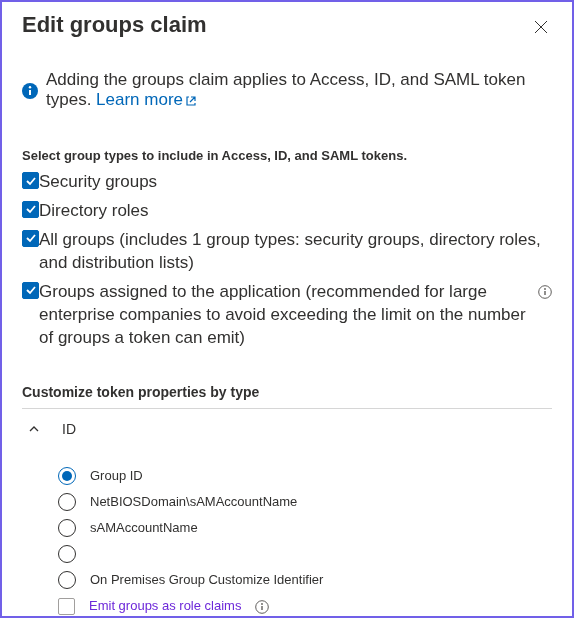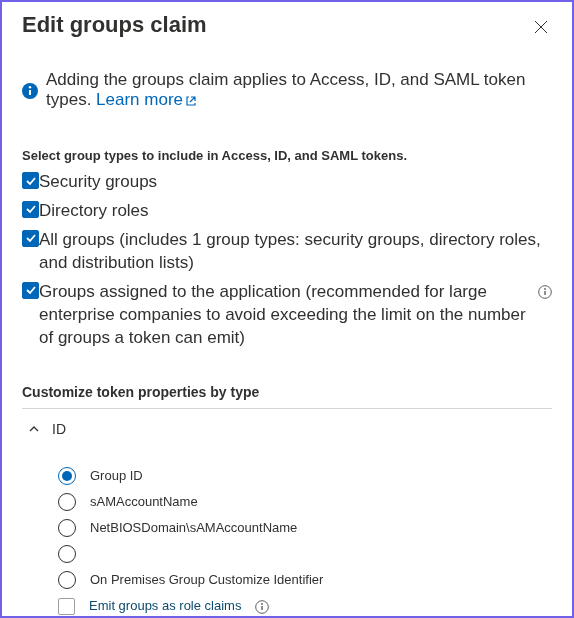--- a/index.html
+++ b/index.html
@@ -102,21 +102,21 @@
   .customize-heading {
     font-weight: 600;
     font-size: 14px;
     margin-top: 34px;
     padding-bottom: 8px;
     border-bottom: 1px solid #d6d6d6;
   }
   .acc-header {
     display: flex;
     align-items: center;
-    gap: 12px;
+    gap: 22px;
     padding: 12px 6px;
     font-size: 14px;
     border-bottom: 1px solid #d6d6d6;
     cursor: pointer;
   }
   .acc-header.no-border { border-bottom: none; }
   .chevron {
     width: 12px;
     height: 12px;
     display: flex;
@@ -152,21 +152,21 @@
     width: 10px;
     height: 10px;
     border-radius: 50%;
     background: #0067b8;
   }
   .chk.small {
     width: 17px;
     height: 17px;
     border-color: #a19f9d;
   }
-  .emit-label { color: #0c4a6e; }
+  .emit-label { color: #6d28d9; }
 </style>
 </head>
 <body>
 
 <div class="panel">
 
   <div class="header">
     <h1>Edit groups claim</h1>
     <button class="close-btn">
       <span>
@@ -250,25 +250,25 @@
       <span>ID</span>
     </div>
 
     <div class="acc-body">
       <div class="radio-row">
         <span class="radio selected"></span>
         <span>Group ID</span>
       </div>
       <div class="radio-row">
         <span class="radio"></span>
+        <span>NetBIOSDomain\sAMAccountName</span>
+      </div>
+      <div class="radio-row">
+        <span class="radio"></span>
         <span>sAMAccountName</span>
-      </div>
-      <div class="radio-row">
-        <span class="radio"></span>
-        <span>NetBIOSDomain\sAMAccountName</span>
       </div>
       <div class="radio-row">
         <span class="radio"></span>
       </div>
       <div class="radio-row">
         <span class="radio"></span>
         <span>On Premises Group Customize Identifier</span>
       </div>
       <div class="radio-row">
         <span class="chk small"></span>

